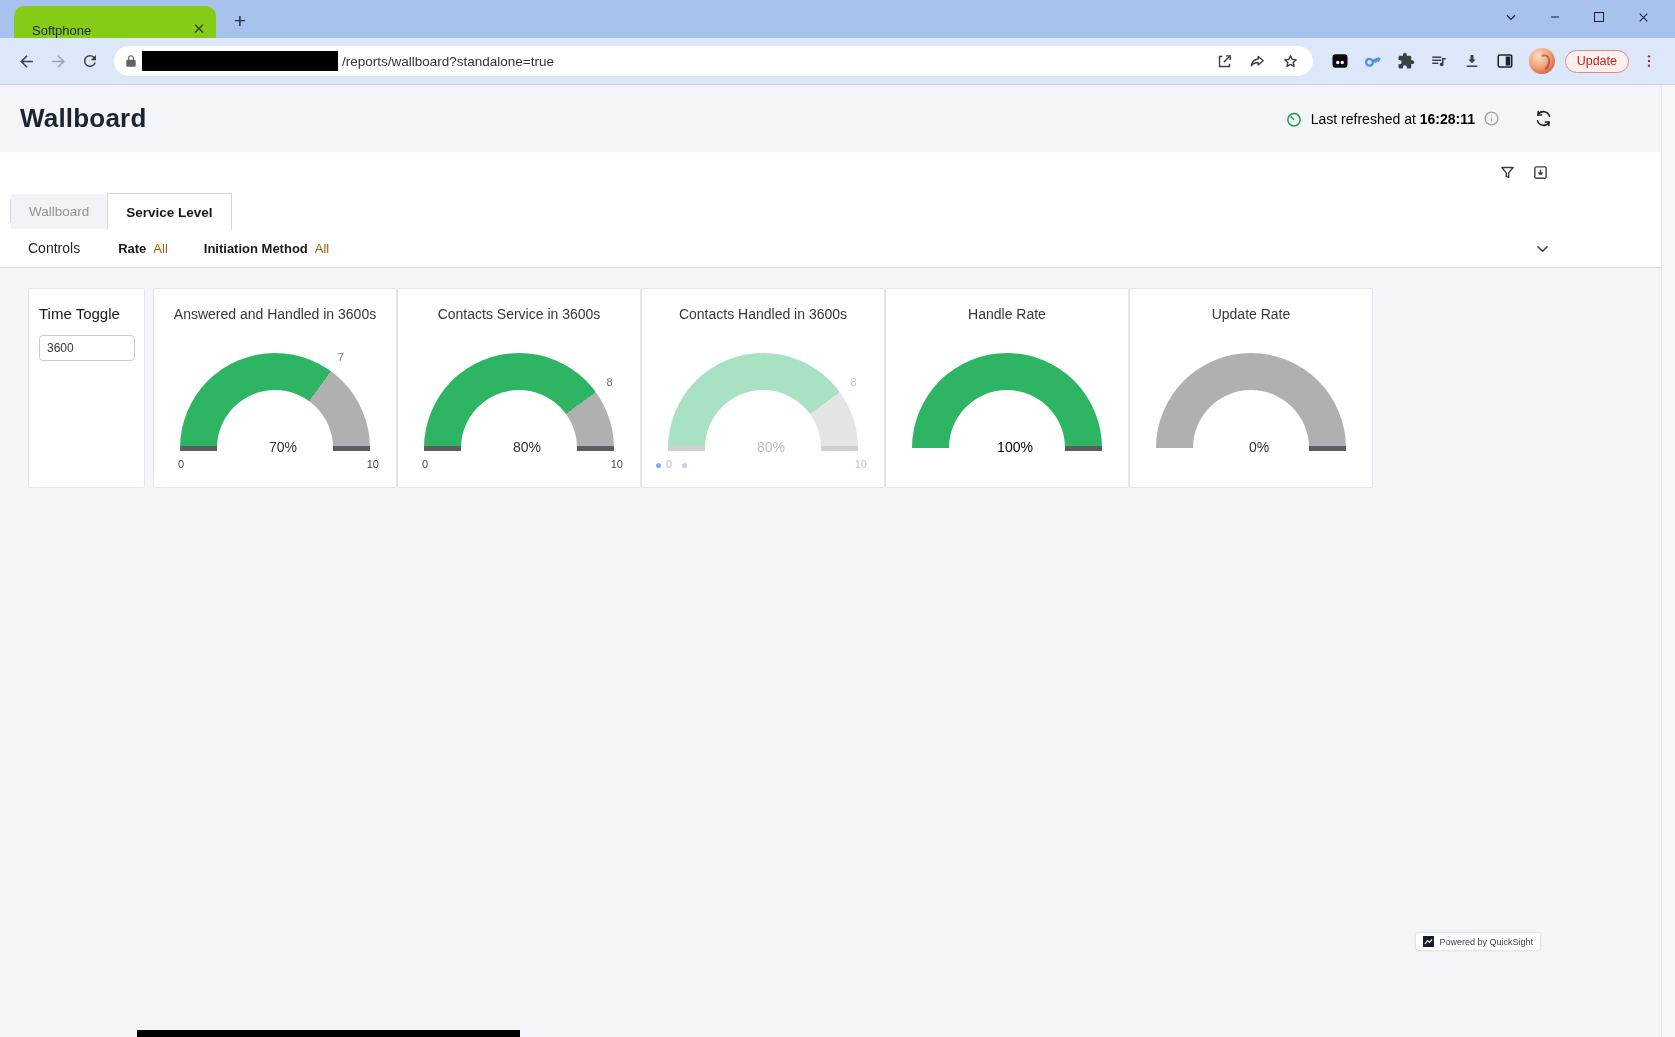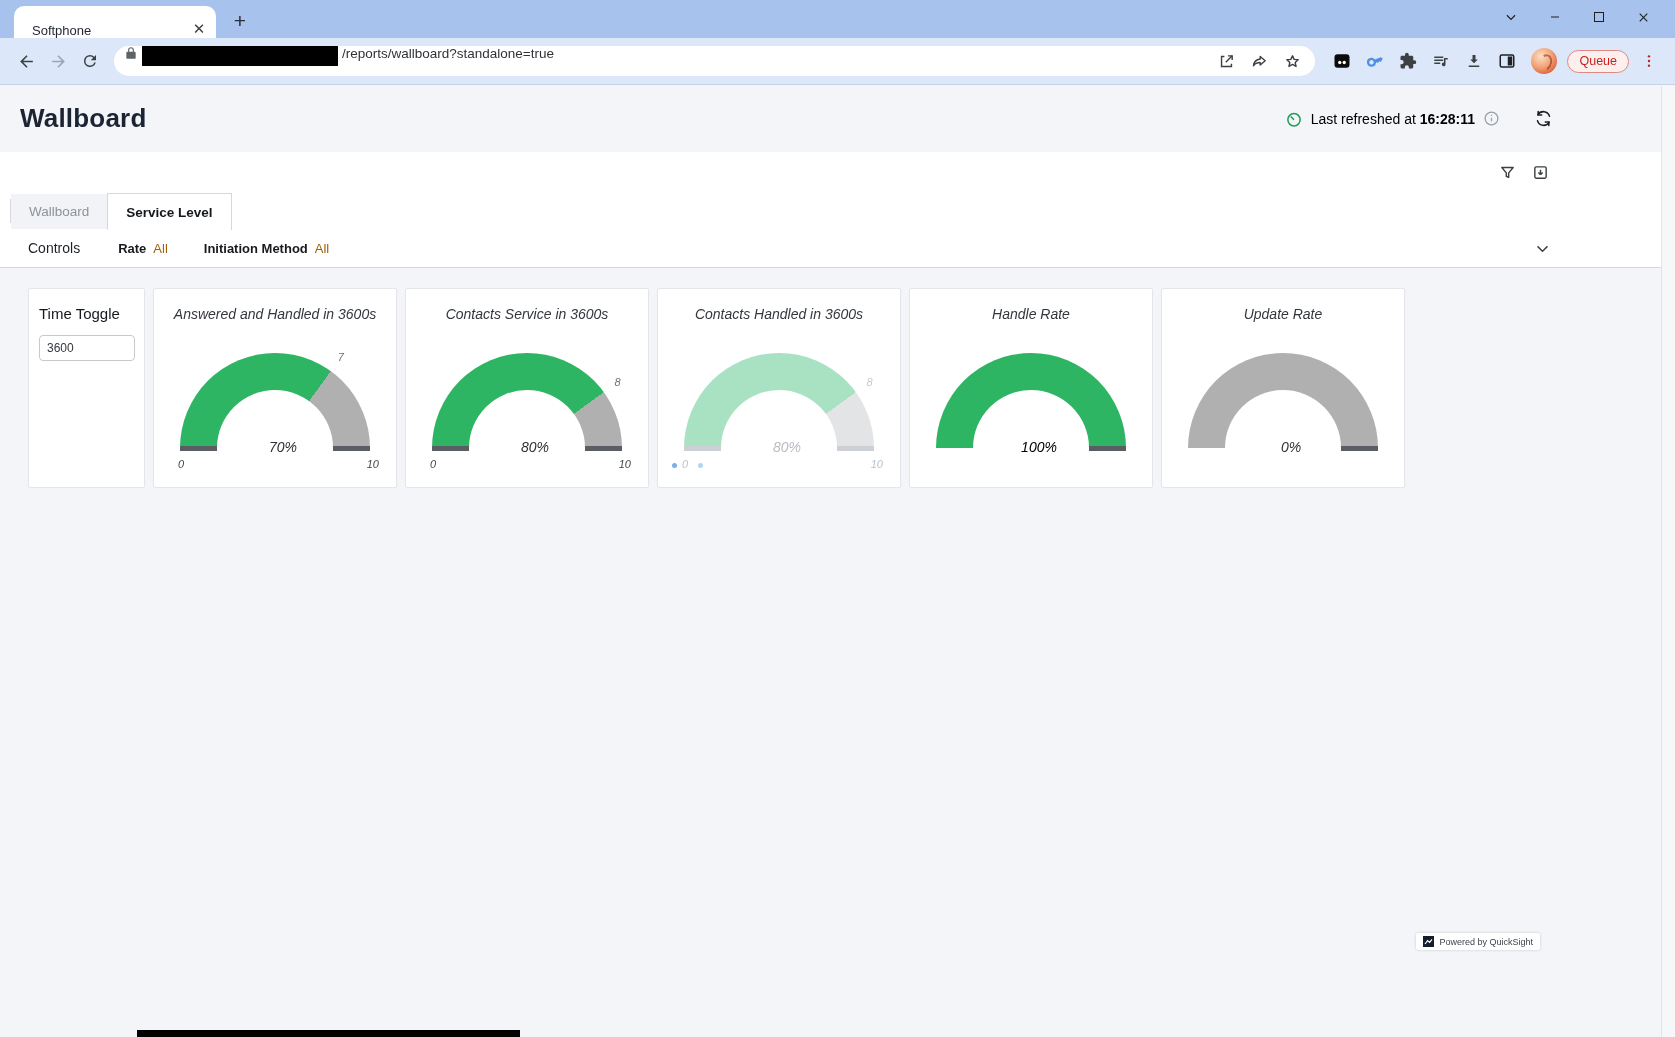--- a/index.html
+++ b/index.html
@@ -5,31 +5,31 @@
   * { box-sizing: border-box; }
   html,body { margin:0; padding:0; }
   body {
     width:1675px; height:1037px; position:relative; overflow:hidden;
     font-family:"Liberation Sans", sans-serif; background:#f4f5f9;
   }
   svg { display:block; }
 
   
   .tabstrip { height:38px; background:#a7c2ec; display:flex; align-items:flex-end; padding-left:14px; position:relative; }
-  .btab { width:202px; height:32px; background:#ffffff; border-radius:10px 10px 0 0; display:flex; align-items:flex-end; padding:16px 8px 0 18px; font-size:13px; color:#1f2430; }
+  .btab { width:202px; height:32px; background:#84cc16; border-radius:10px 10px 0 0; display:flex; align-items:flex-end; padding:16px 8px 0 18px; font-size:13px; color:#1f2430; }
   .btab-title { flex:1; }
   .btab-close { width:18px; height:18px; display:flex; align-items:center; justify-content:center; color:#3c4043; font-size:15px; border-radius:50%; cursor:default; }
   .newtab { width:28px; height:28px; margin:0 0 3px 10px; display:flex; align-items:center; justify-content:center; font-size:21px; color:#2b2f36; }
   .win-controls { position:absolute; right:10px; top:2px; display:flex; align-items:center; }
   .win-btn { width:44px; height:30px; display:flex; align-items:center; justify-content:center; color:#1c1f24; }
   .max-box { width:10px; height:10px; border:1.4px solid #1c1f24; }
 
   .toolbar { height:47px; background:#dce8f9; display:flex; align-items:center; padding:0 10px; border-bottom:1px solid #c6d2e6; }
   .nav-btn { width:32px; height:32px; display:flex; align-items:center; justify-content:center; }
-  .omnibox { flex:1; height:30px; background:#fff; border-radius:15px; display:flex; padding:0 14px 0 10px; margin:0 8px; }
+  .omnibox { flex:1; height:30px; background:#fff; border-radius:15px; display:flex; align-items:center; padding:0 14px 0 10px; margin:0 8px; }
   .redaction { width:196px; height:20px; background:#000; margin:0 4px; }
   .url-path { font-size:13.5px; color:#2f3338; flex:1; white-space:nowrap; }
   .omni-actions { display:flex; align-items:center; gap:16px; }
   .ext-row { display:flex; align-items:center; gap:15px; margin:0 10px; }
   .avatar { width:26px; height:26px; border-radius:50%;
     background: radial-gradient(circle at 38% 32%, #fbe0c4, #f2a478 45%, #e06a45 75%, #c94f33); position:relative; }
   .avatar::after { content:""; position:absolute; left:8px; top:6px; width:9px; height:13px; border-radius:50%; border:2.5px solid rgba(140,40,20,.55); border-left-color:transparent; border-bottom-color:transparent; transform:rotate(18deg); }
   .update-pill { height:23px; padding:0 11px; border:1.5px solid #dd8984; border-radius:12px; color:#c5221f; font-size:12.5px; background:#fdefee; display:flex; align-items:center; margin-right:4px; }
 
   
@@ -180,21 +180,21 @@
     </span>
     <span>
       <svg width="18" height="18" viewBox="0 0 24 24">
           <rect x="3" y="4" width="18" height="16" rx="2" fill="none" stroke="#202124" stroke-width="2"></rect>
           <rect x="13" y="6" width="6" height="12" fill="#202124"></rect>
         </svg>
     </span>
     <span class="avatar"></span>
   </div>
   <div class="update-pill">
-    <span>Queue</span>
+    <span>Update</span>
   </div>
   <div class="nav-btn">
     <svg width="16" height="16" viewBox="0 0 24 24" fill="#b3261e">
         <circle cx="12" cy="5" r="1.8"></circle>
         <circle cx="12" cy="12" r="1.8"></circle>
         <circle cx="12" cy="19" r="1.8"></circle>
       </svg>
   </div>
 </div>
 
@@ -264,21 +264,21 @@
         </svg>
     </span>
   </div>
 </div>
 
 <div class="content">
   <div class="card time-card">
     <div class="time-title">Time Toggle</div>
     <input class="time-input" type="text" value="3600" style="">
   </div>
-  <div style="display:flex; gap:8px;font-style:italic;">
+  <div style="display:flex; gap:0;">
       <div class="card gauge-card">
         <div class="g-title">Answered and Handled in 3600s</div>
         <div class="g-wrap">
           <div class="g-arc" style="background: conic-gradient(from 270deg at 50% 100%, rgb(45, 181, 99) 0deg, rgb(45, 181, 99) 126deg, rgb(176, 176, 176) 126deg, rgb(176, 176, 176) 180deg, transparent 180deg, transparent 360deg);"></div>
           <div class="g-cap left" style="background: rgb(90, 93, 99);"></div>
           <div class="g-cap right" style="background: rgb(90, 93, 99);"></div>
           <div class="g-hole"></div>
           <div class="g-pct" style="color: rgb(45, 49, 54);">70%</div>
           <span class="g-min" style="color: rgb(67, 71, 76);">0</span>
           <span class="g-max" style="color: rgb(67, 71, 76);">10</span>

